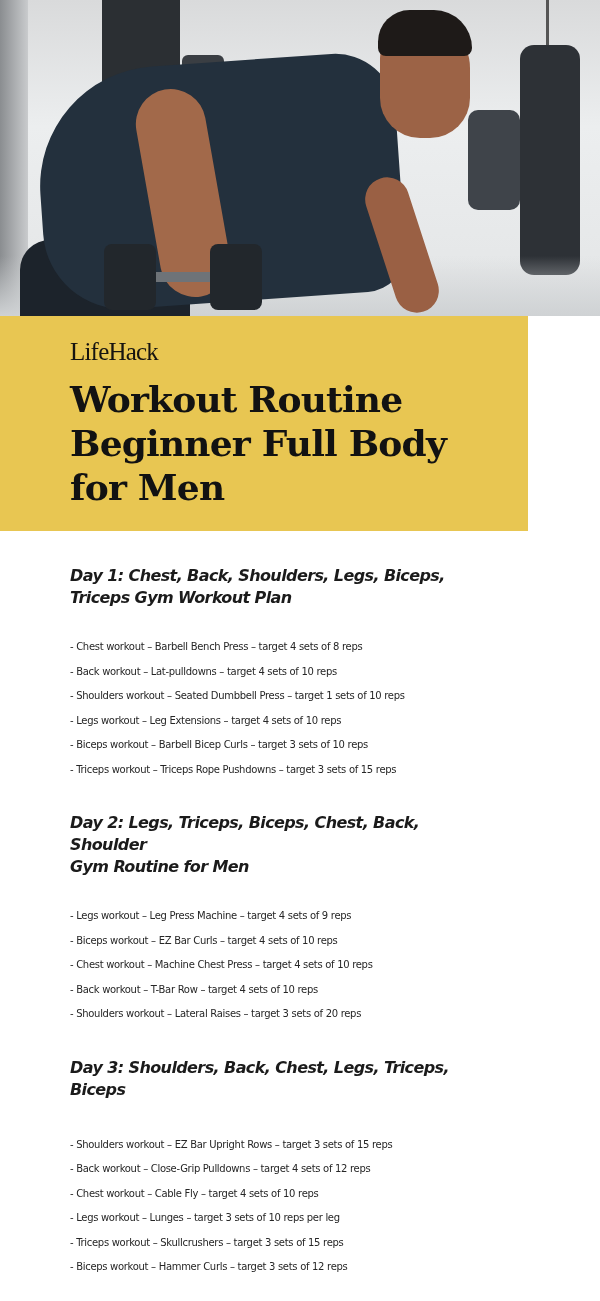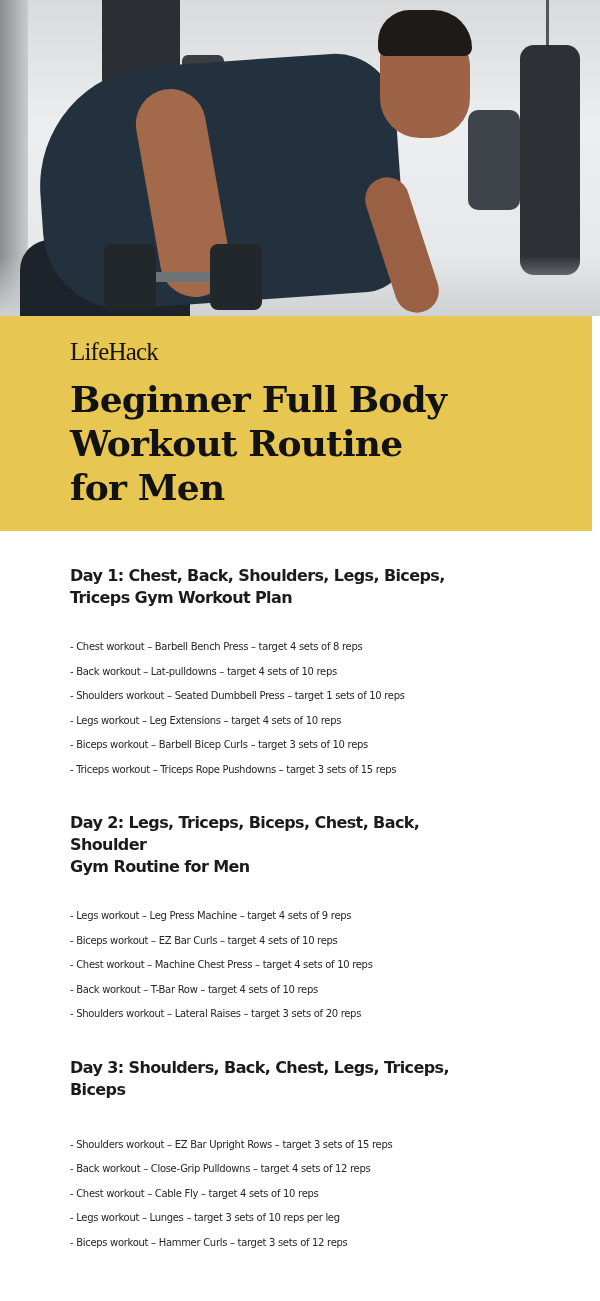--- a/index.html
+++ b/index.html
@@ -21,39 +21,40 @@
     .hero .arm1 { position:absolute; left:148px; top:88px; width:70px; height:210px; background:#a2694a; border-radius:40px; transform: rotate(-10deg); }
     .hero .arm2 { position:absolute; left:380px; top:175px; width:44px; height:140px; background:#9a6044; border-radius:22px; transform: rotate(-18deg); }
     .hero .head { position:absolute; left:380px; top:18px; width:90px; height:120px; background:#9c6346; border-radius:40px 50px 40px 40px; }
     .hero .hair { position:absolute; left:378px; top:10px; width:94px; height:46px; background:#1e1a18; border-radius:40px 48px 10px 10px; }
     .hero .shorts { position:absolute; left:20px; top:240px; width:170px; height:76px; background:#1c232b; border-radius: 30px 20px 0 0; }
     .hero .dumbbell { position:absolute; left:104px; top:244px; width:158px; height:66px; }
     .hero .dumbbell .plate { position:absolute; top:0; width:52px; height:66px; background:#22272c; border-radius:8px; }
     .hero .dumbbell .bar { position:absolute; left:44px; top:28px; width:70px; height:10px; background:#6e7378; }
 
     .banner {
-      width: 592px; height: 215px; background: #e8c652;
+      width: 528px; height: 215px; background: #e8c652;
       padding: 21px 0 0 70px;
     }
     .brand {
       font-family: "Liberation Serif", serif; font-size: 25px; color: #161410;
       letter-spacing: -0.8px; height: 30px; line-height: 30px;
     }
     .title {
       margin-top: 10px;
       font-family: "DejaVu Serif", serif; font-weight: bold;
       font-size: 36px; line-height: 44px; color: #121212; letter-spacing: -0.8px;
     }
 
     .content { padding: 34px 0 0 70px; }
     .day { margin-bottom: 30px; }
     .day-heading {
       font-family: "DejaVu Sans", sans-serif; font-weight: bold;
       font-size: 16px; line-height: 22px; color: #1b1b1b; letter-spacing: -0.6px;
       width: 420px;
+      font-style: italic;
     }
     .exercise-list { list-style: none; margin-top: 26px; }
     .exercise-list li {
       font-family: "DejaVu Sans", sans-serif; font-size: 10px;
       line-height: 24.5px; color: #262626; letter-spacing: -0.3px; white-space: nowrap;
     }
     #day3 .exercise-list { margin-top: 32px; }
   </style>
 </head>
 <body>
@@ -75,22 +76,22 @@
   <div class="dumbbell">
     <div class="bar"></div>
     <div class="plate" style="left:0"></div>
     <div class="plate" style="left:106px"></div>
   </div>
 </div>
 
 <div class="banner">
   <div class="brand">LifeHack</div>
   <h1 class="title">
+    <div>Workout Routine</div>
     <div>Beginner Full Body</div>
-    <div>Workout Routine</div>
     <div>for Men</div>
   </h1>
 </div>
 
 <div class="content">
 
   <section class="day" id="day1">
     <h2 class="day-heading">
       <div>Day 1: Chest, Back, Shoulders, Legs, Biceps,</div>
       <div>Triceps Gym Workout Plan</div>
@@ -121,17 +122,18 @@
 
   <section class="day" id="day3">
     <h2 class="day-heading">
       <div>Day 3: Shoulders, Back, Chest, Legs, Triceps, Biceps</div>
     </h2>
     <ul class="exercise-list">
       <li>- Shoulders workout – EZ Bar Upright Rows – target 3 sets of 15 reps</li>
       <li>- Back workout – Close-Grip Pulldowns – target 4 sets of 12 reps</li>
       <li>- Chest workout – Cable Fly – target 4 sets of 10 reps</li>
       <li>- Legs workout – Lunges – target 3 sets of 10 reps per leg</li>
+      <li>- Triceps workout – Skullcrushers – target 3 sets of 15 reps</li>
       <li>- Biceps workout – Hammer Curls – target 3 sets of 12 reps</li>
     </ul>
   </section>
 
 </div>
 
 </body></html>

